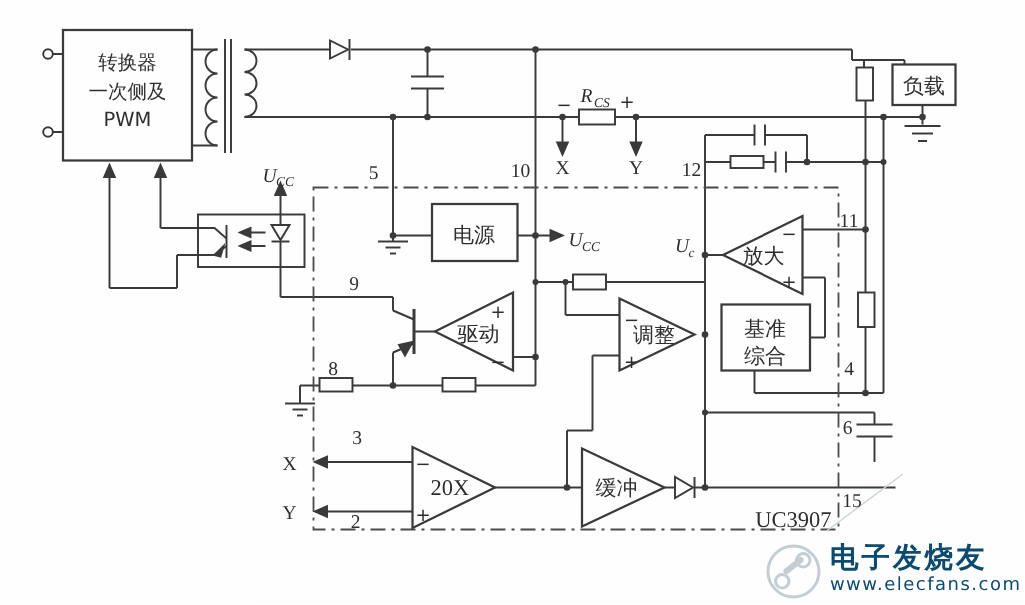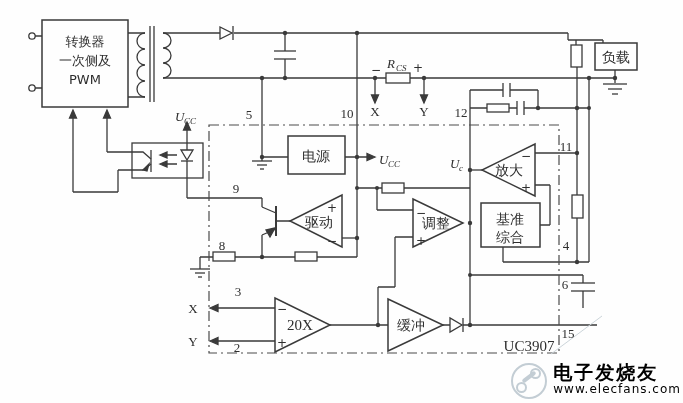--- a/index.html
+++ b/index.html
@@ -8,21 +8,21 @@
   svg{position:absolute;left:0;top:0;}
   svg text{fill:#2e2e2e;}
   .cjk{font-family:"DejaVu Sans",sans-serif;font-size:13px;}
   .cjk14{font-family:"DejaVu Sans",sans-serif;font-size:14px;}
   .pin{font-family:"Liberation Serif",serif;font-size:13px;}
   .sym{font-family:"Liberation Serif",serif;font-style:italic;font-size:13px;}
   .sub{font-family:"Liberation Serif",serif;font-style:italic;font-size:9px;}
   .sign{font-family:"DejaVu Sans",sans-serif;font-size:12px;}
   .chip{font-family:"Liberation Serif",serif;font-size:15px;}
   .wm{position:absolute;right:2px;bottom:4px;display:flex;align-items:center;gap:6px;
-      color:#000000;user-select:none;}
+      color:#0c4a6e;user-select:none;}
   .wm-logo{position:relative;width:38px;height:40px;flex:0 0 auto;}
   .wm-circle{position:absolute;left:2px;top:4px;width:32px;height:32px;border:2px solid #c3cdd4;
              border-radius:50%;}
   .wm-dot{position:absolute;width:7px;height:7px;border:2px solid #c3cdd4;border-radius:50%;}
   .wm-bar{position:absolute;left:12px;top:16px;width:16px;height:4px;background:#c3cdd4;
           transform:rotate(-38deg);border-radius:2px;}
   .wm-text{display:flex;flex-direction:column;line-height:1.05;}
   .wm-brand{font-family:"DejaVu Sans",sans-serif;font-weight:bold;font-size:19px;letter-spacing:2px;}
   .wm-url{font-family:"DejaVu Sans",sans-serif;font-size:12px;letter-spacing:1px;}
 </style>

